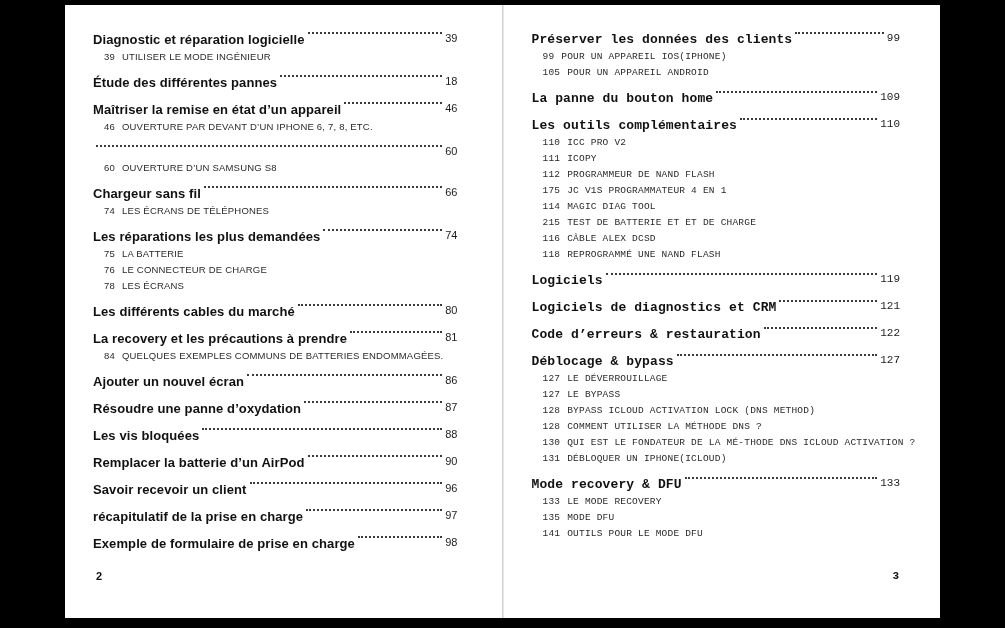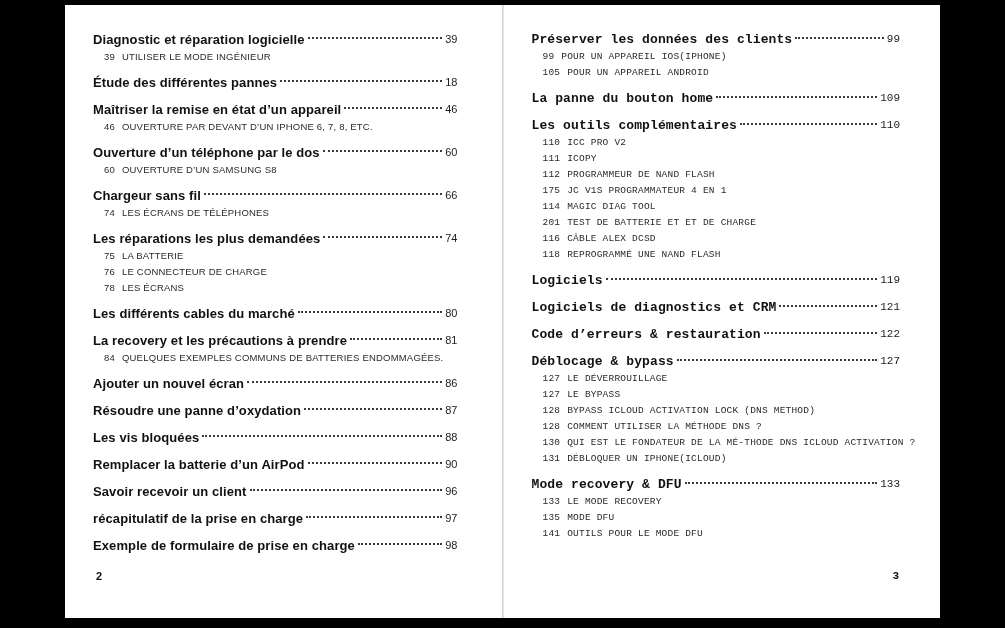--- a/index.html
+++ b/index.html
@@ -27,21 +27,21 @@
   .gutter {
     position: absolute;
     left: 50%; top: 0;
     width: 2px; height: 100%;
     background: linear-gradient(to right, #c9c9c9, #eeeeee);
     transform: translateX(-1px);
   }
   .toc-list { display: block; }
   .toc-entry {
     display: flex;
-    align-items: center;
+    align-items: flex-start;
     margin-top: 12px;
     color: #111111;
   }
   .toc-entry:first-child { margin-top: 0; }
   .toc-entry .title {
     font-weight: bold;
     font-size: 13px;
     letter-spacing: 0.1px;
     white-space: nowrap;
   }
@@ -94,21 +94,20 @@
           <span class="leader"></span>
           <span class="pagenum">18</span>
         </div>
         <div class="toc-entry">
           <span class="title">Maîtriser la remise en état d’un appareil</span>
           <span class="leader"></span>
           <span class="pagenum">46</span>
         </div>
         <div class="toc-sub"><span class="subnum">46</span><span>OUVERTURE PAR DEVANT D’UN IPHONE 6, 7, 8, ETC.</span></div>
         <div class="toc-entry">
-          <span class="title">Ouverture d’un téléphone par le dos</span>
           <span class="leader"></span>
           <span class="pagenum">60</span>
         </div>
         <div class="toc-sub"><span class="subnum">60</span><span>OUVERTURE D’UN SAMSUNG S8</span></div>
         <div class="toc-entry">
           <span class="title">Chargeur sans fil</span>
           <span class="leader"></span>
           <span class="pagenum">66</span>
         </div>
         <div class="toc-sub"><span class="subnum">74</span><span>LES ÉCRANS DE TÉLÉPHONES</span></div>
@@ -186,21 +185,21 @@
         <div class="toc-entry">
           <span class="title">Les outils complémentaires</span>
           <span class="leader"></span>
           <span class="pagenum">110</span>
         </div>
         <div class="toc-sub"><span class="subnum">110</span><span>ICC PRO V2</span></div>
         <div class="toc-sub"><span class="subnum">111</span><span>ICOPY</span></div>
         <div class="toc-sub"><span class="subnum">112</span><span>PROGRAMMEUR DE NAND FLASH</span></div>
         <div class="toc-sub"><span class="subnum">175</span><span>JC V1S PROGRAMMATEUR 4 EN 1</span></div>
         <div class="toc-sub"><span class="subnum">114</span><span>MAGIC DIAG TOOL</span></div>
-        <div class="toc-sub"><span class="subnum">201</span><span>TEST DE BATTERIE ET ET DE CHARGE</span></div>
+        <div class="toc-sub"><span class="subnum">215</span><span>TEST DE BATTERIE ET ET DE CHARGE</span></div>
         <div class="toc-sub"><span class="subnum">116</span><span>CÂBLE ALEX DCSD</span></div>
         <div class="toc-sub"><span class="subnum">118</span><span>REPROGRAMMÉ UNE NAND FLASH</span></div>
         <div class="toc-entry">
           <span class="title">Logiciels</span>
           <span class="leader"></span>
           <span class="pagenum">119</span>
         </div>
         <div class="toc-entry">
           <span class="title">Logiciels de diagnostics et CRM</span>
           <span class="leader"></span>

